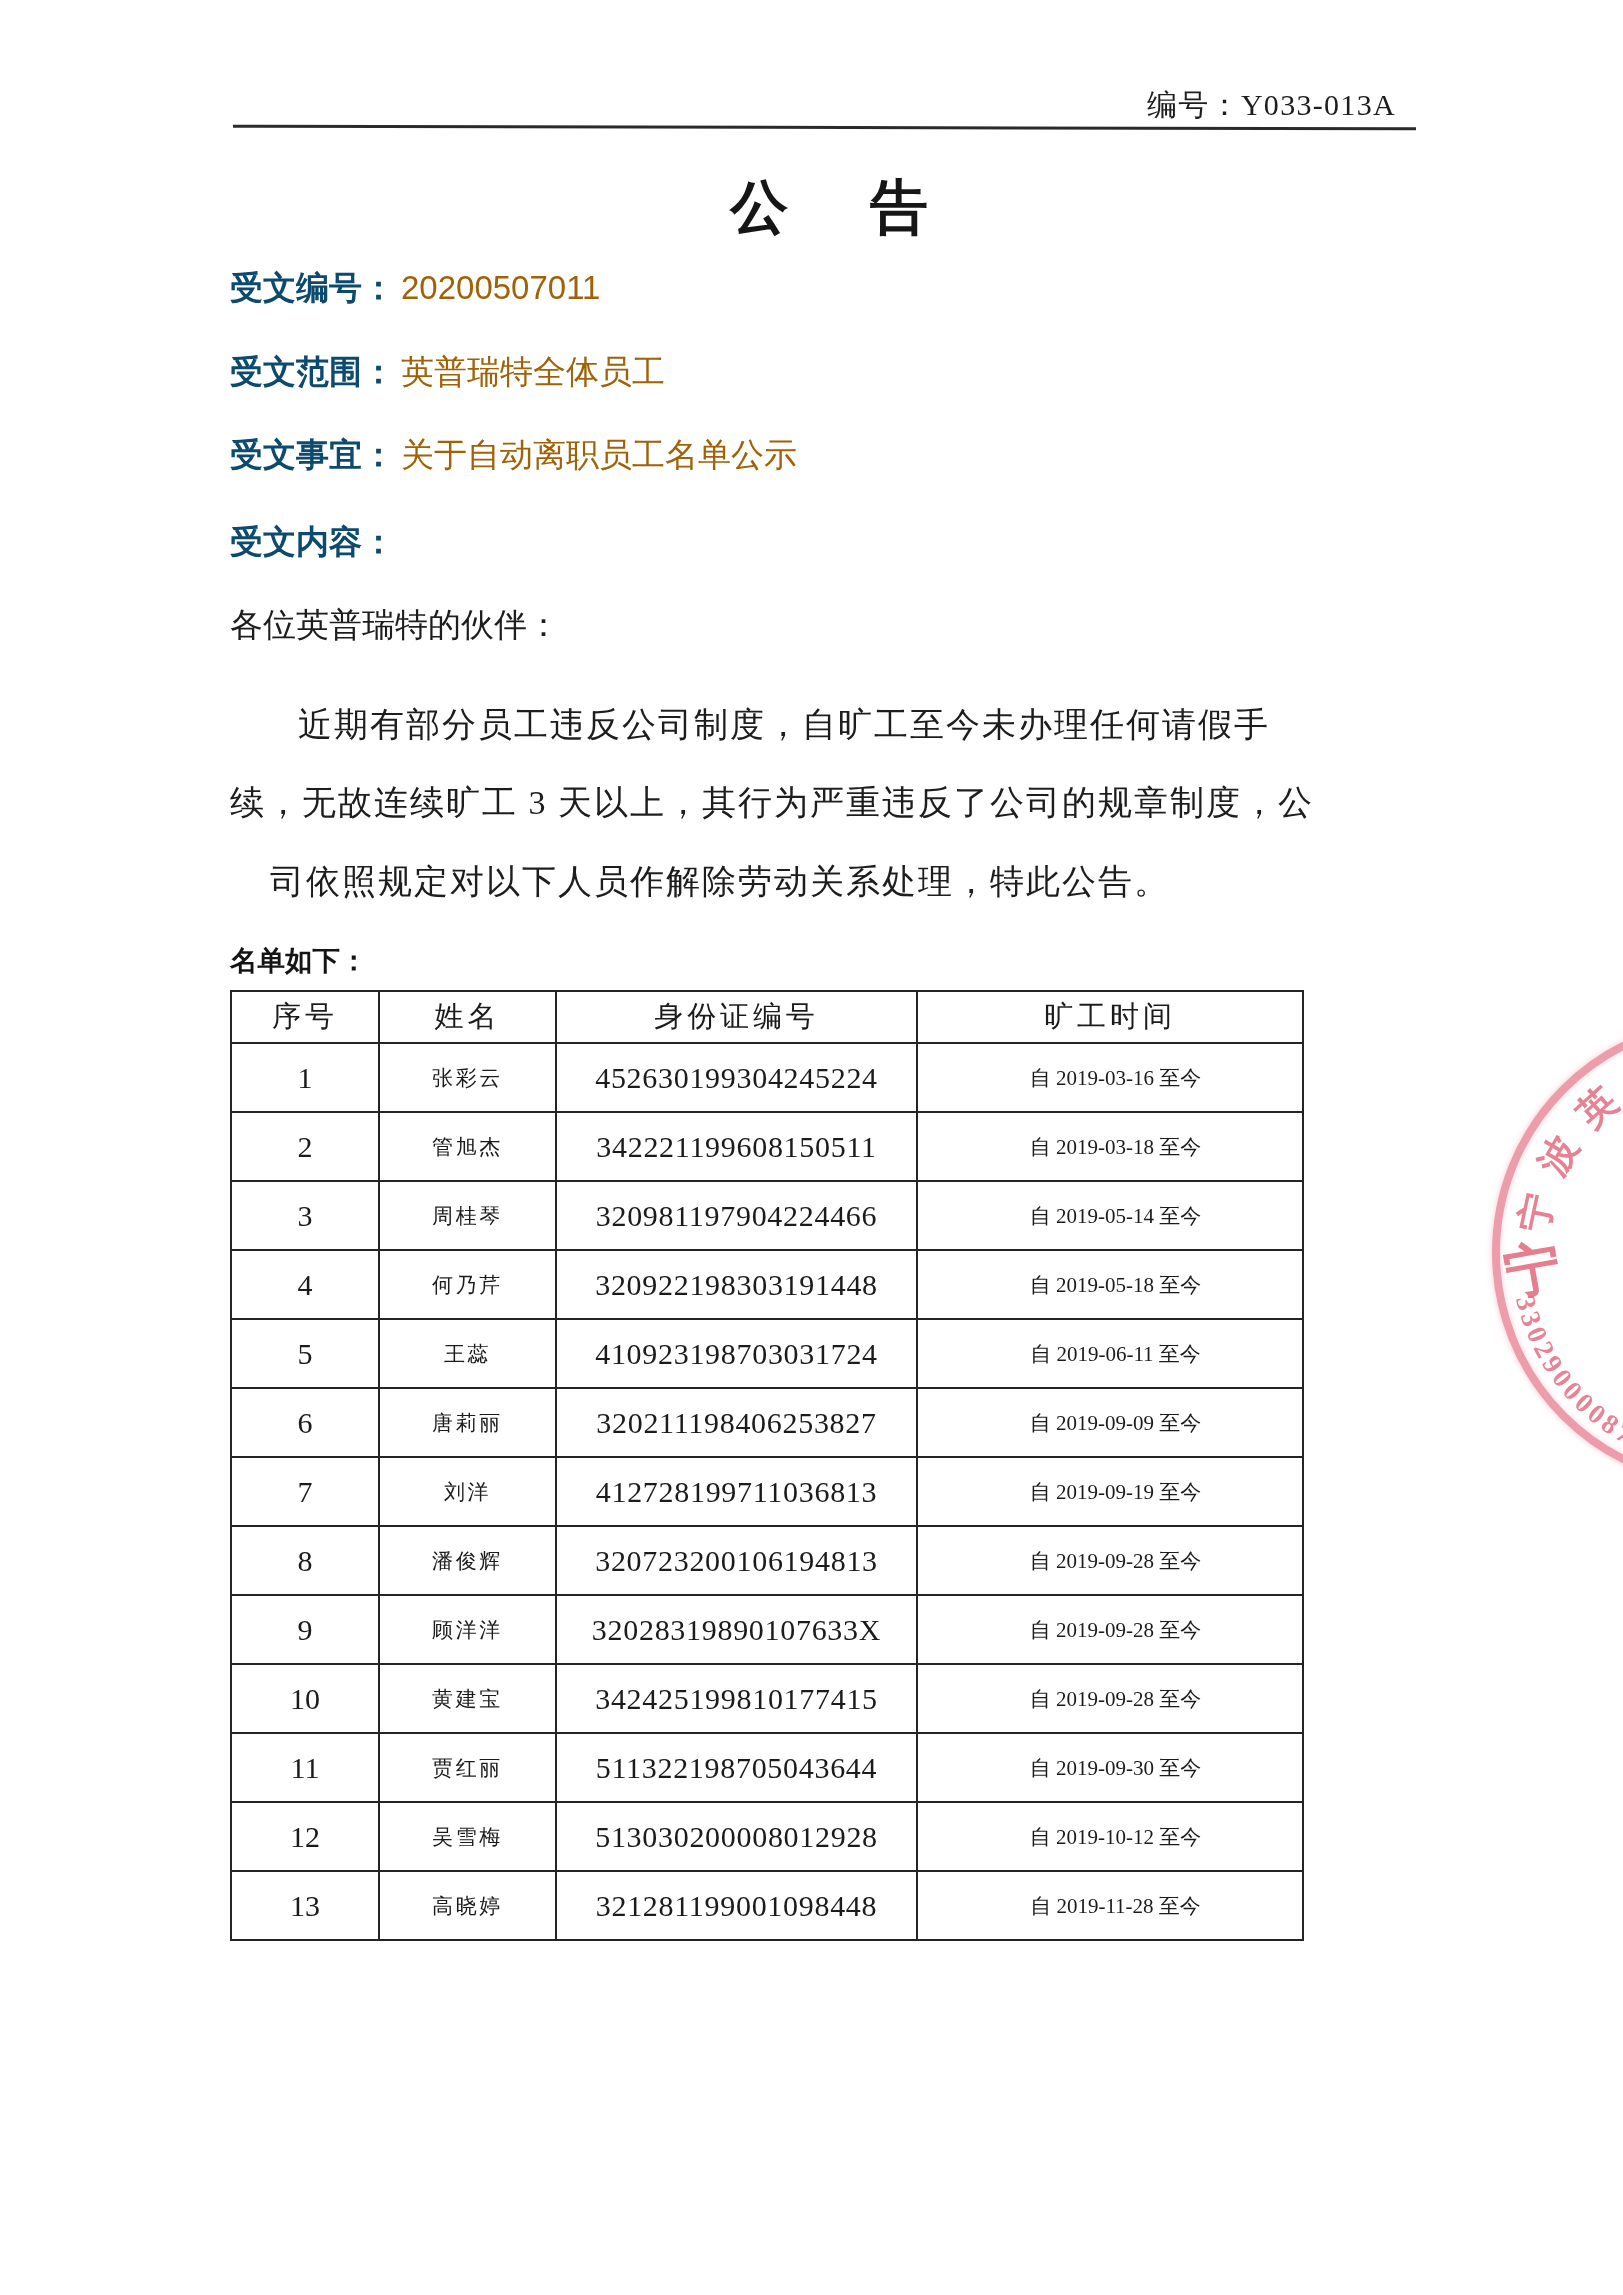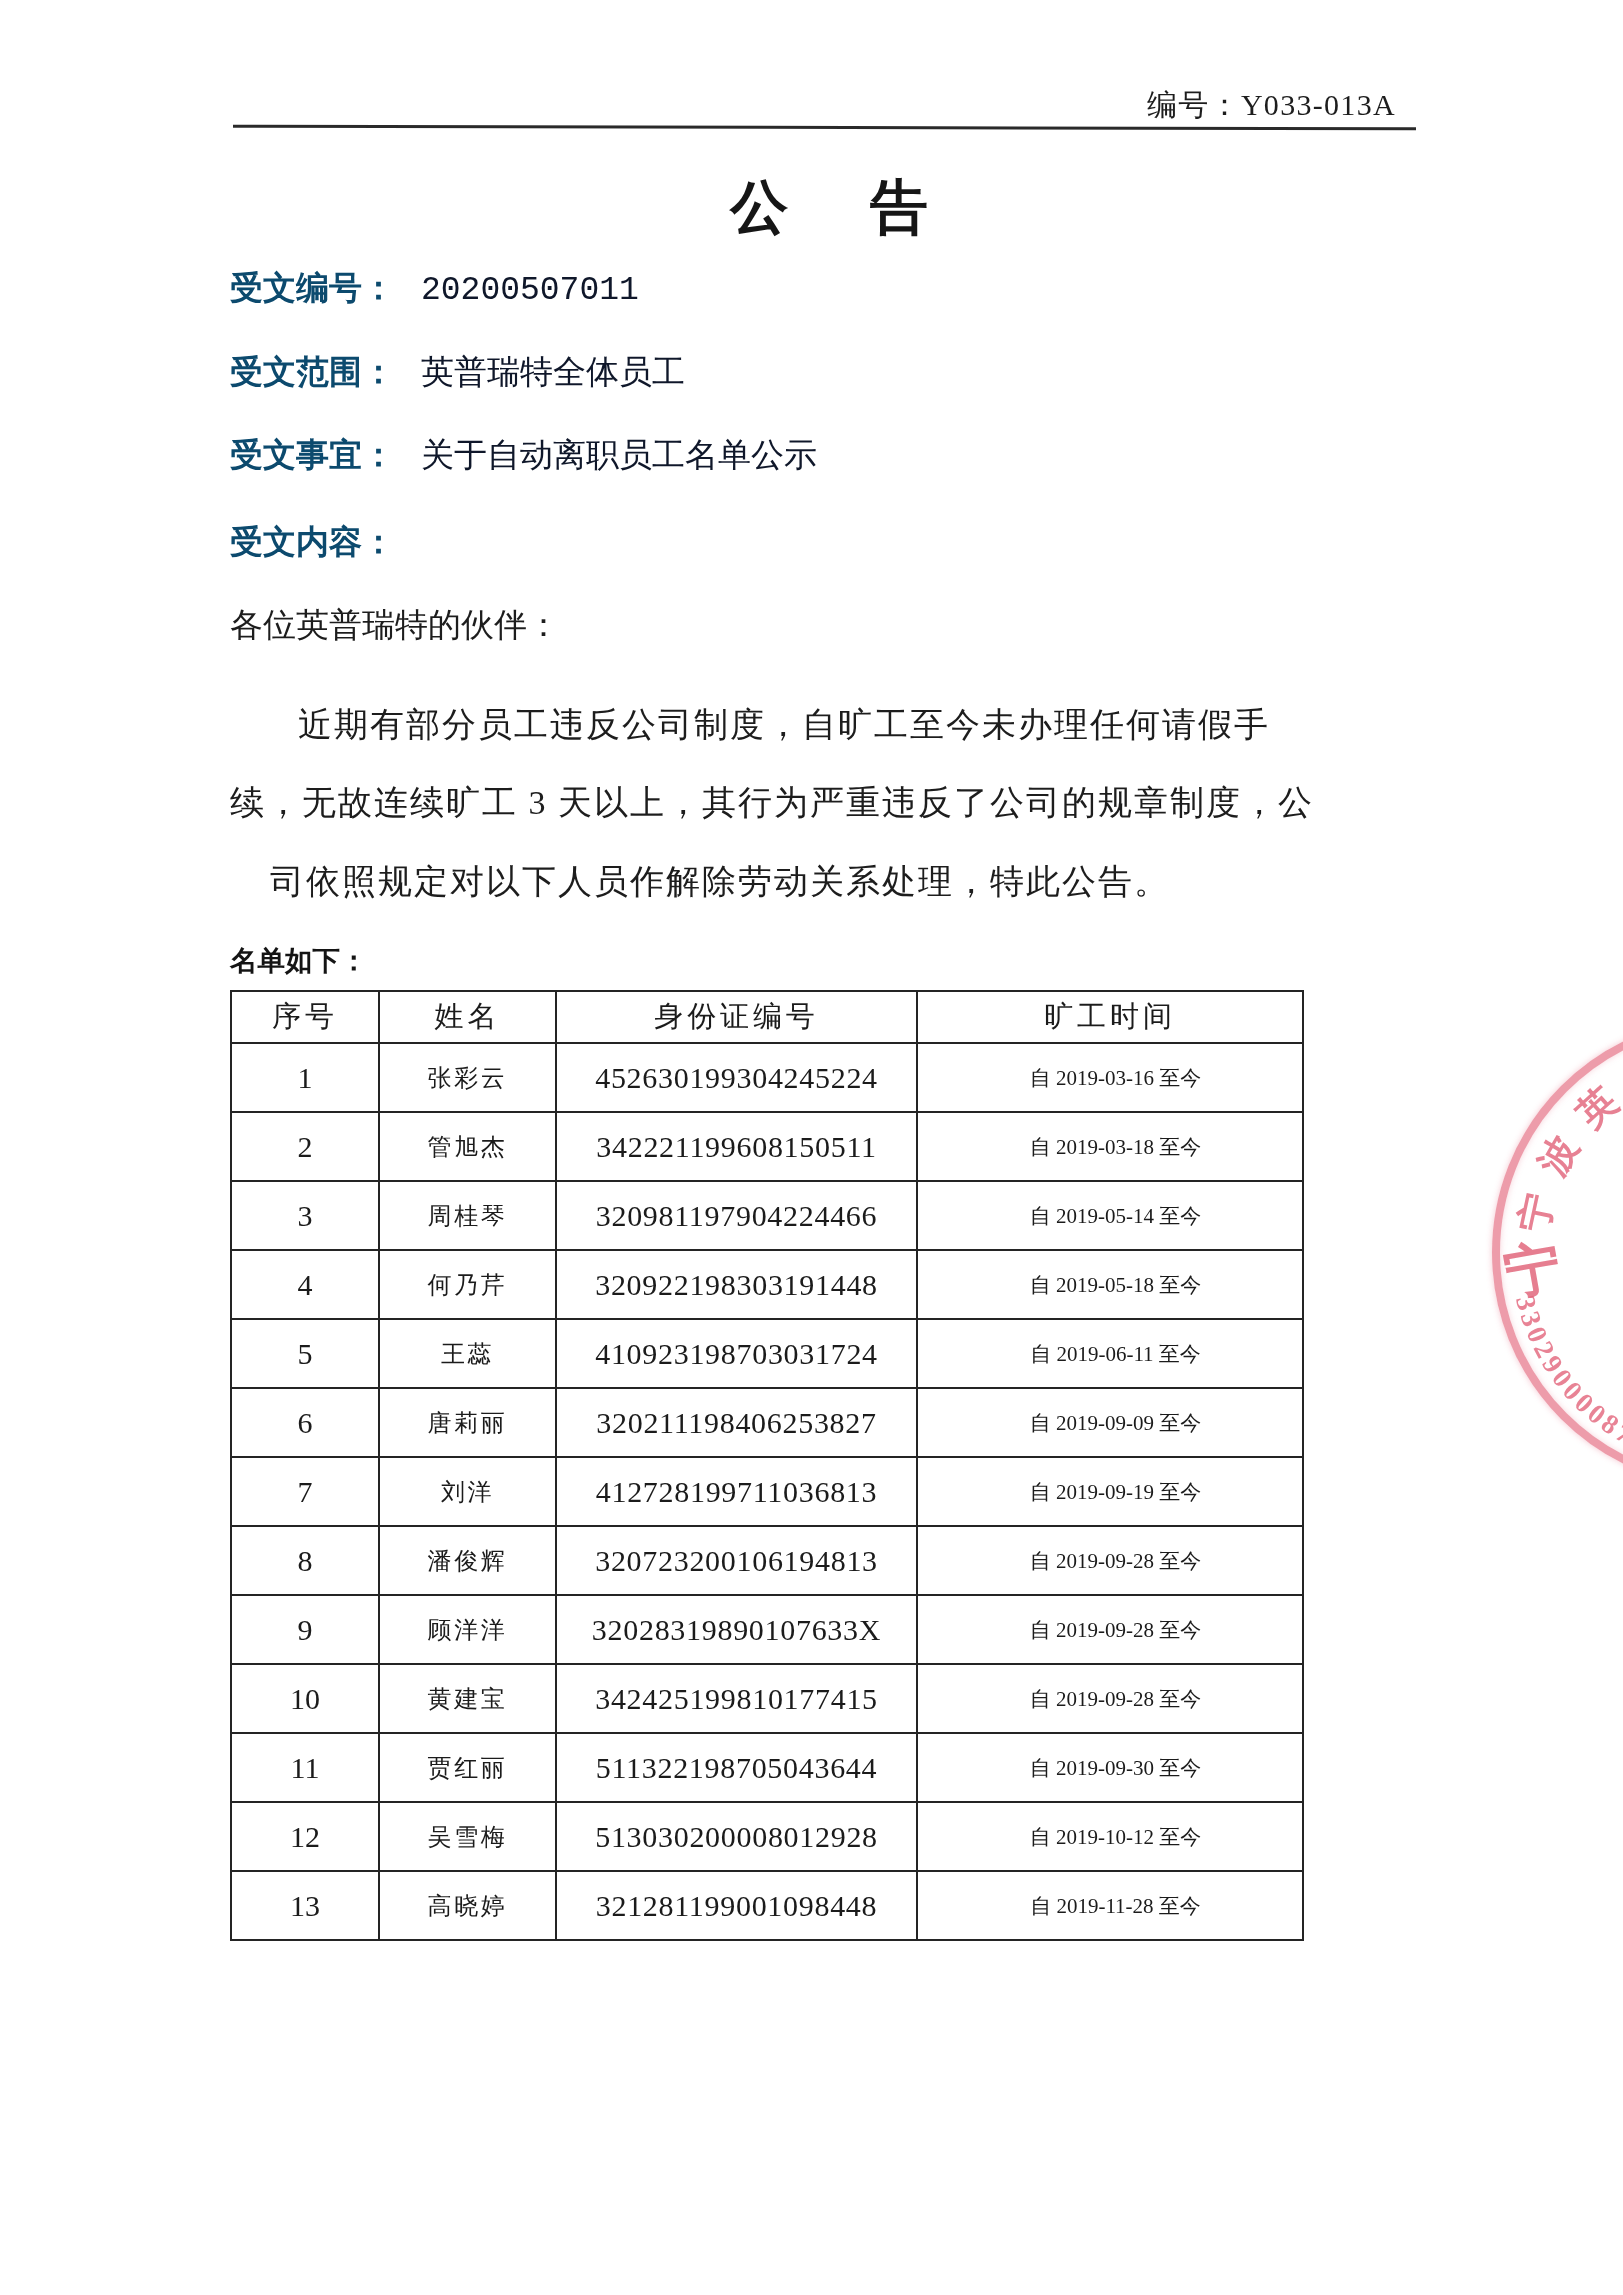--- a/index.html
+++ b/index.html
@@ -36,22 +36,22 @@
     color:#161616;
     padding-left:47px;
   }
   
   .meta-line { position:absolute; left:230px; white-space:nowrap; }
   .meta-label {
     font-family:"DejaVu Sans","Liberation Sans",sans-serif;
     font-weight:700; font-size:33px; color:#0c4a6e;
   }
   .meta-value {
-    font-family:Liberation Mono, monospace;
-    font-size:33px; margin-left:26px; color:#0f172a;
+    font-family:Liberation Sans, sans-serif;
+    font-size:33px; margin-left:6px; color:#a16207;
   }
   .meta-1 { top:266px; }
   .meta-2 { top:350px; }
   .meta-3 { top:433px; }
   .meta-4 { top:520px; }
   .salutation {
     position:absolute; left:230px; top:603px;
     font-size:33px; white-space:nowrap;
   }
   
@@ -76,21 +76,21 @@
   table.roster th, table.roster td {
     border:2.6px solid #242424;
     text-align:center; vertical-align:middle;
     font-family:"Liberation Serif","DejaVu Serif",serif;
     color:#1b1b1b;
     overflow:hidden;
   }
   table.roster thead tr { height:52px;border-radius:13px; }
   table.roster th { font-weight:400; font-size:29px; letter-spacing:3.9px; }
   table.roster td.c-no   { font-size:30px; }
-  table.roster td.c-name { font-size:24px; letter-spacing:2.6px;font-family:Liberation Serif, serif; }
+  table.roster td.c-name { font-size:21px; letter-spacing:2.6px;font-family:Liberation Serif, serif; }
   table.roster td.c-id   { font-size:30px; letter-spacing:0.7px; }
   table.roster td.c-time { font-size:21px;padding-left:11px; }
   
   .stamp {
     position:absolute; left:1728px; top:1253px;
     width:0; height:0;
   }
   .stamp-ring {
     position:absolute; left:-236px; top:-236px;
     width:471px; height:471px;

